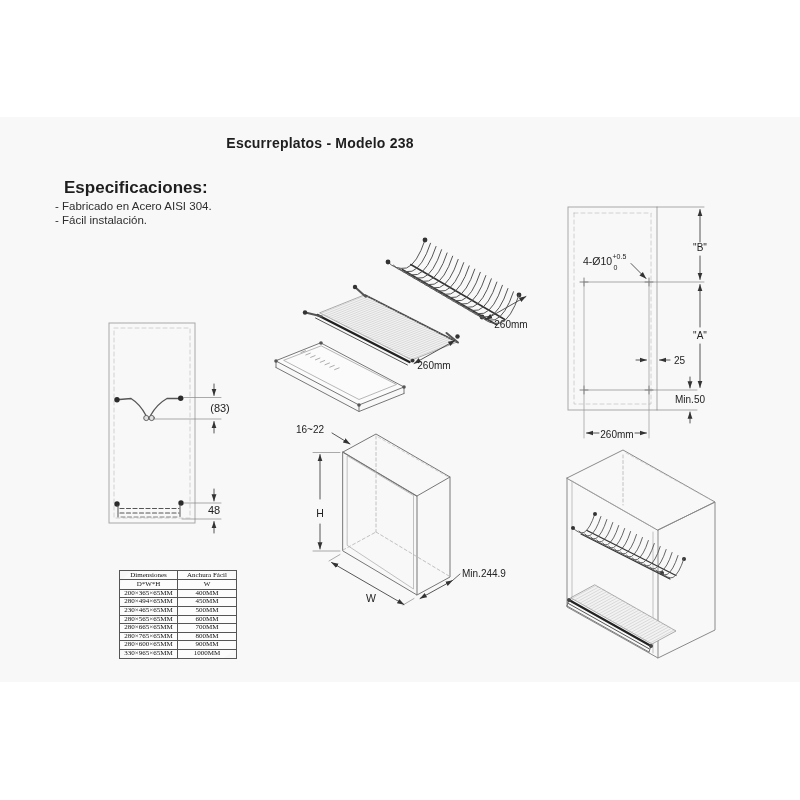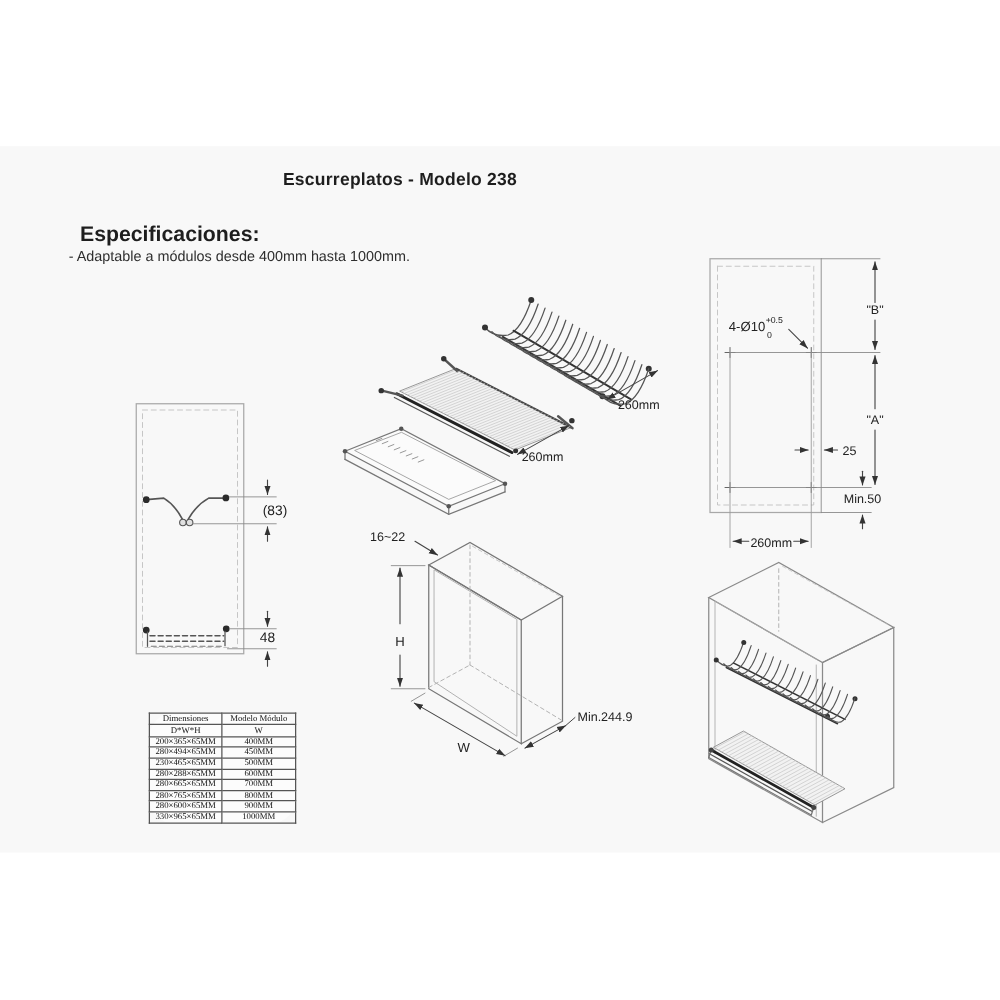--- a/index.html
+++ b/index.html
@@ -17,21 +17,22 @@
   col.c1{width:58px;} col.c2{width:59px;}
 </style>
 </head>
 <body>
 
 <div class="sheet"></div>
 
 <div class="title">Escurreplatos - Modelo 238</div>
 <div class="specs-heading">Especificaciones:</div>
 <div class="specs-list">
-  <div>- Adaptable a módulos desde 400mm hasta 1000mm.</div>
+  <div>- Fabricado en Acero AISI 304.</div>
+  <div>- Fácil instalación.</div>
 </div>
 
 <svg class="draw" width="800" height="800" viewBox="0 0 800 800">
   <defs>
     <marker id="arw" viewBox="0 0 10 10" refX="9.5" refY="5" markerWidth="8" markerHeight="8" orient="auto-start-reverse">
       <path d="M0,1.6 L10,5 L0,8.4 Z" fill="#333"></path>
     </marker>
   </defs>
 
   <g fill="none" stroke-linecap="round">
@@ -316,40 +317,40 @@
 </svg>
 
 <table class="size">
   <colgroup>
       <col class="c1">
       <col class="c2">
     </colgroup>
   <tbody>
       <tr class="hdr">
     <th>Dimensiones</th>
-    <th>Modelo Módulo</th>
+    <th>Anchura Fácil</th>
   </tr>
   <tr class="hdr">
     <th>D*W*H</th>
     <th>W</th>
   </tr>
   <tr>
         <td>200×365×65MM</td>
         <td>400MM</td>
       </tr>
   <tr>
         <td>280×494×65MM</td>
         <td>450MM</td>
       </tr>
   <tr>
         <td>230×465×65MM</td>
         <td>500MM</td>
       </tr>
   <tr>
-        <td>280×288×65MM</td>
+        <td>280×565×65MM</td>
         <td>600MM</td>
       </tr>
   <tr>
         <td>280×665×65MM</td>
         <td>700MM</td>
       </tr>
   <tr>
         <td>280×765×65MM</td>
         <td>800MM</td>
       </tr>

